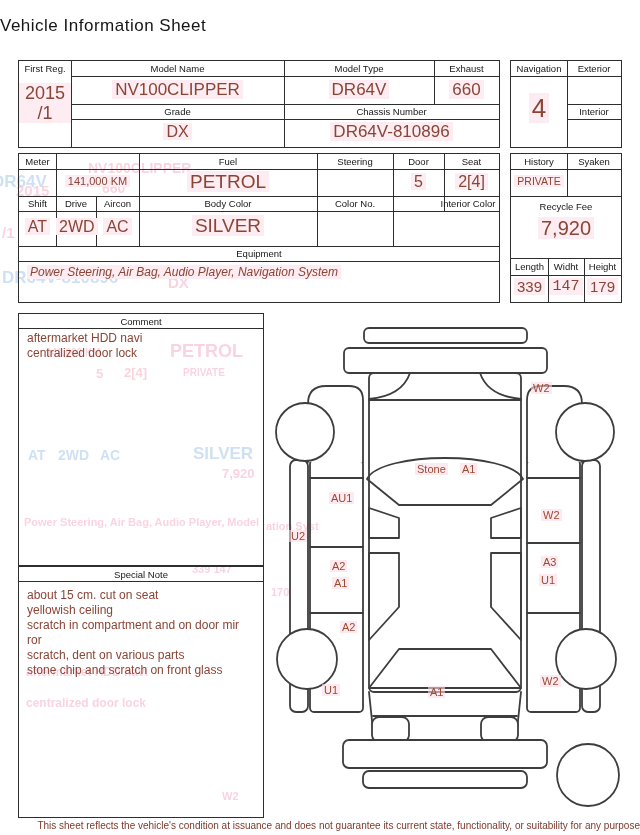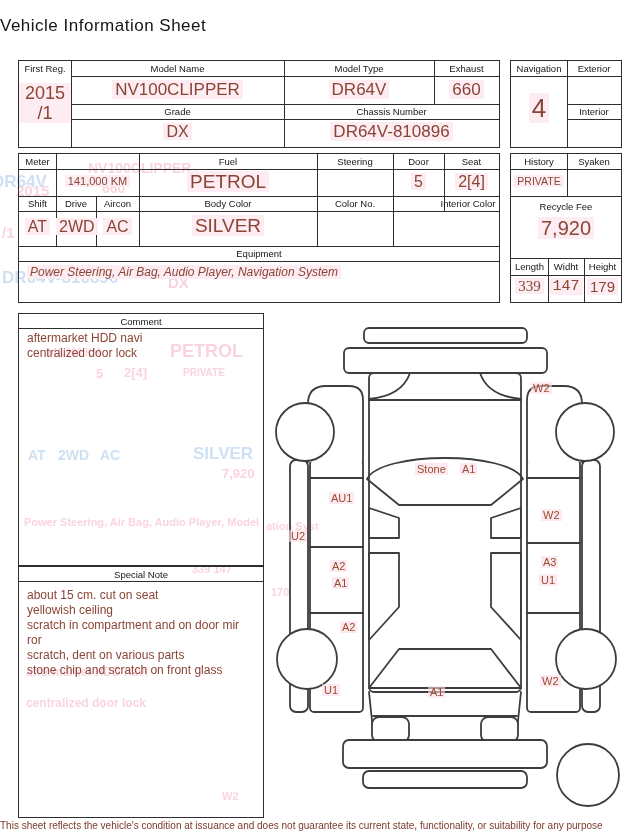--- a/index.html
+++ b/index.html
@@ -8,21 +8,21 @@
   .title{position:absolute;left:0;top:16px;width:640px;
          font-size:17px;color:#151515;letter-spacing:.5px;}
   .box{position:absolute;border:1.5px solid #2e2e2e;box-sizing:content-box;background:transparent;}
   .hl{position:absolute;height:1px;background:#2e2e2e;}
   .vl{position:absolute;width:1px;background:#2e2e2e;}
   .hdr{position:absolute;font-size:9.5px;color:#161616;text-align:center;white-space:nowrap;}
   .val{position:absolute;color:#8a4536;text-align:center;white-space:nowrap;}
   .val span{background:#fdecf1;padding:0 3px;}
   .freg span{display:block;background:#fdecf1;padding:0 2px;}
   .lines div{font-size:12px;line-height:15px;color:#8a4536;white-space:nowrap;}
-  .footer{position:absolute;left:0;top:820px;width:640px;text-align:left;
+  .footer{position:absolute;left:0;top:820px;width:640px;text-align:right;
           font-size:10px;color:#7c3a2c;}
   .layer{position:absolute;left:0;top:0;width:640px;height:835px;pointer-events:none;}
   .dmg{position:absolute;font-size:11px;color:#9c4a2f;background:rgba(252,220,231,.6);
        padding:0 2px;white-space:nowrap;}
   .ghost{position:absolute;white-space:nowrap;font-weight:bold;}
   .ghost.pink{color:#f2a0b8;opacity:.45;}
   .ghost.blue{color:#9fc3e8;opacity:.5;}
   svg{position:absolute;}
 </style>
 </head>
@@ -139,21 +139,21 @@
     <div class="vl" style="left:37px;top:104px;height:44px;"></div>
     <div class="vl" style="left:73px;top:104px;height:44px;"></div>
     <div class="hdr" style="left:0;top:2px;width:56px;">History</div>
     <div class="hdr" style="left:56px;top:2px;width:54px;">Syaken</div>
     <div class="val" style="left:0;top:21px;width:56px;font-size:10.5px;"><span>PRIVATE</span></div>
     <div class="hdr" style="left:0;top:47px;width:110px;">Recycle Fee</div>
     <div class="val" style="left:0;top:63px;width:110px;font-size:20px;"><span>7,920</span></div>
     <div class="hdr" style="left:0;top:107px;width:37px;">Length</div>
     <div class="hdr" style="left:37px;top:107px;width:36px;">Widht</div>
     <div class="hdr" style="left:73px;top:107px;width:37px;">Height</div>
-    <div class="val" style="left:0;top:124px;width:37px;font-size:15px;font-family:Liberation Serif, serif;"><span>339</span></div>
+    <div class="val" style="left:0;top:124px;width:37px;font-size:15px;"><span>339</span></div>
     <div class="val" style="left:37px;top:124px;width:36px;font-size:15px;font-family:Liberation Mono, monospace;"><span>147</span></div>
     <div class="val" style="left:73px;top:124px;width:37px;font-size:15px;"><span>179</span></div>
   </div>
 
   <div class="box" style="left:18px;top:313px;width:244px;height:251px;">
     <div class="hdr" style="left:0;top:2px;width:244px;">Comment</div>
     <div class="hl" style="left:0;top:14px;width:244px;"></div>
     <div class="lines" id="comment-lines" style="position:absolute;left:8px;top:17px;">
         <div>aftermarket HDD navi</div>
         <div>centralized door lock</div>

